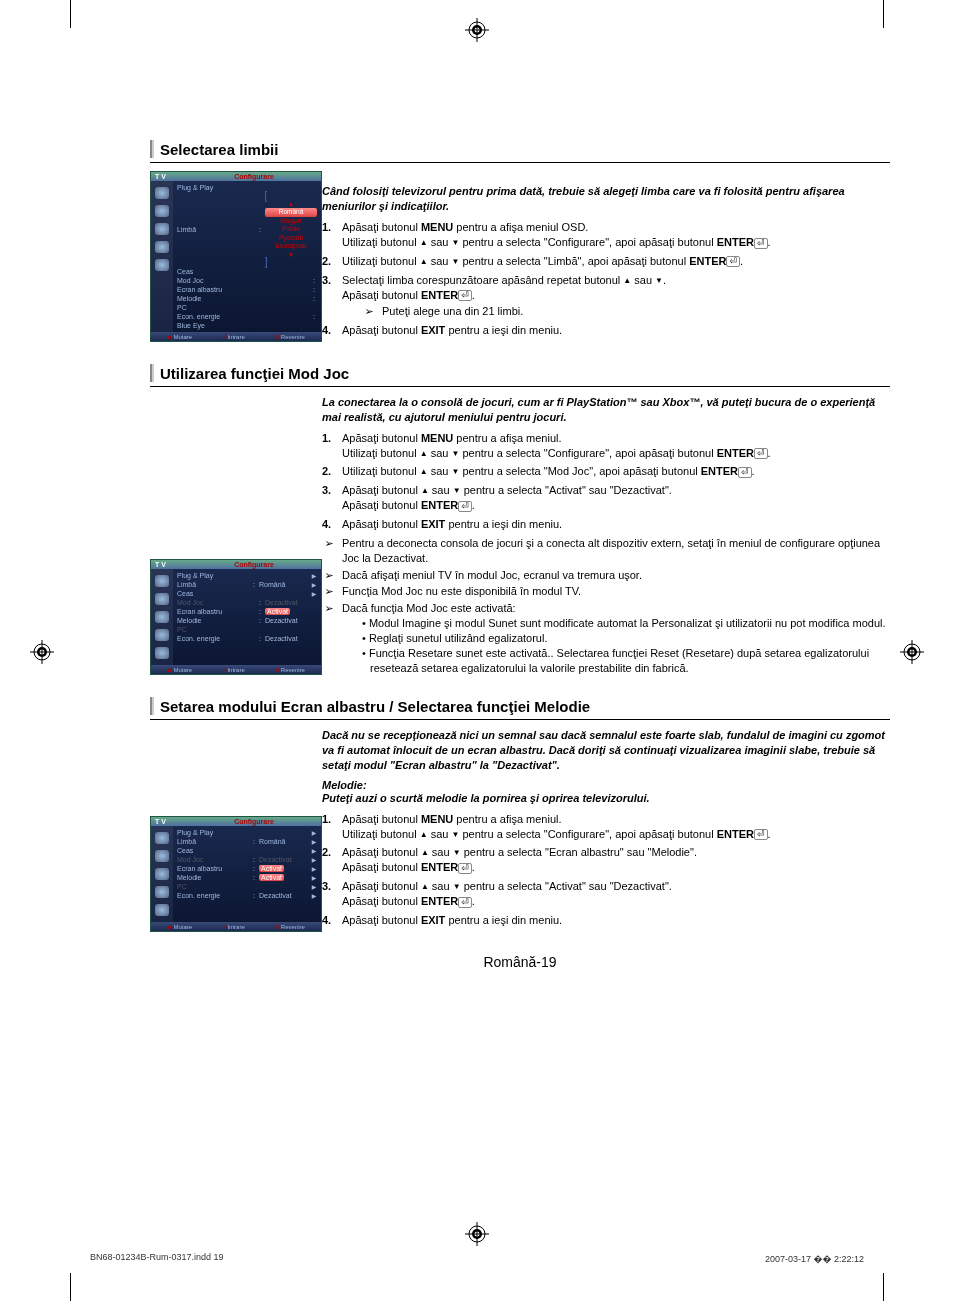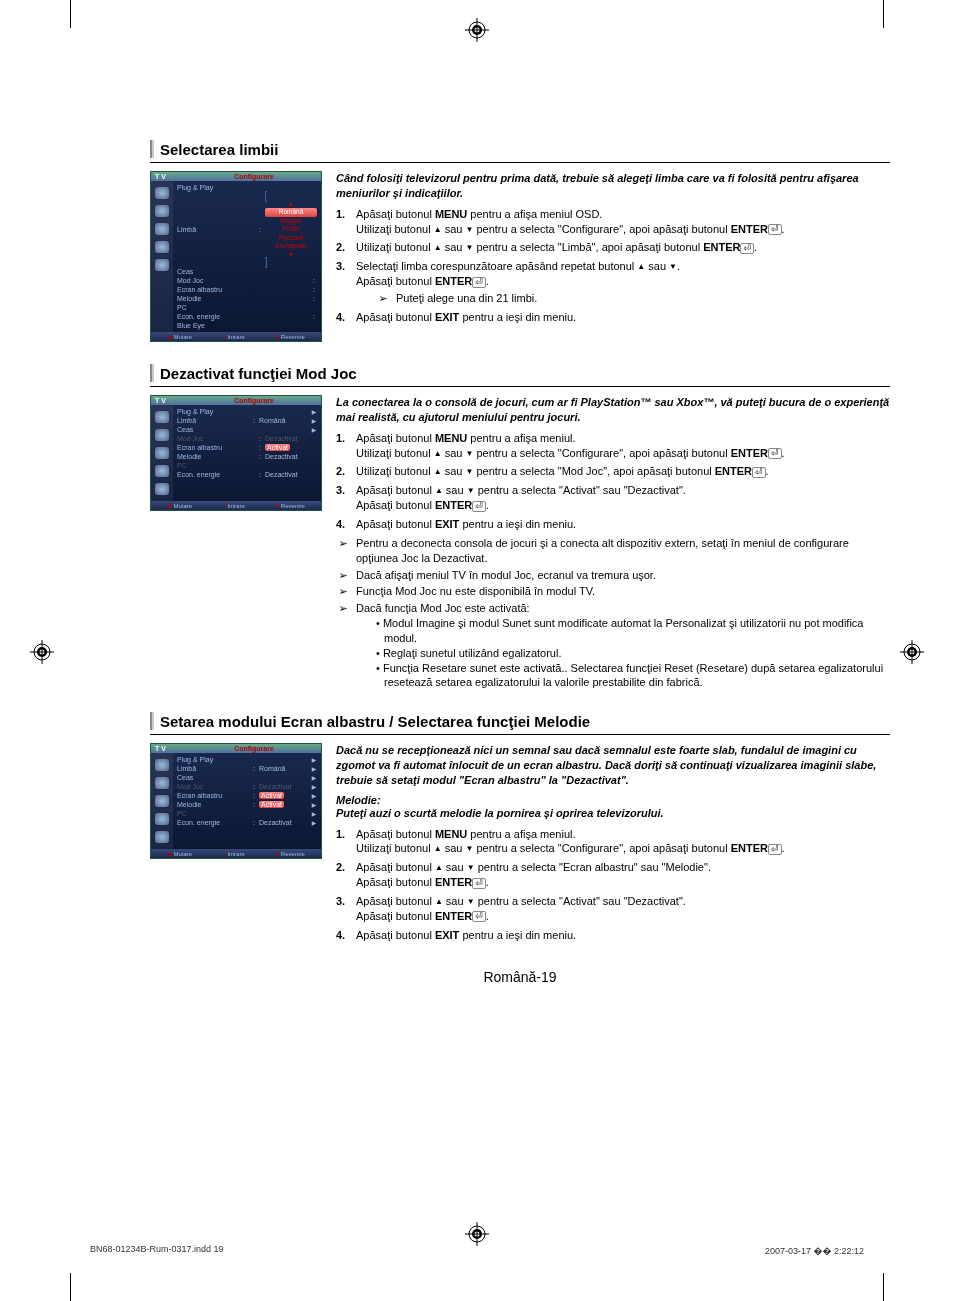--- a/index.html
+++ b/index.html
@@ -39,22 +39,22 @@
     width: 4px;
     height: 18px;
     background: linear-gradient(to right, #888 0%, #888 50%, #ccc 50%, #ccc 100%);
   }
   .section-title {
     font-size: 15px;
     font-weight: bold;
   }
   .section-body {
     display: flex;
-    gap: 14px;
-    align-items: flex-start;
+    gap: 0;
+    align-items: flex-end;
   }
   .tv-menu {
     width: 172px;
     flex-shrink: 0;
   }
   .content {
     flex: 1;
   }
   .intro {
     font-style: italic;
@@ -197,21 +197,21 @@
   .tvm-foot span { color: #a0b8e0; }
   .tvm-foot .sym { color: #b00000; }
 
   .page-num {
     text-align: center;
     font-size: 14px;
     margin-top: 18px;
   }
   .footer-line {
     position: absolute;
-    bottom: 44px;
+    bottom: 36px;
     left: 90px;
     right: 90px;
     display: flex;
     justify-content: space-between;
     font-size: 9px;
     color: #333;
     gap: 16px;
   }
   .crop-tl-v { position:absolute; top:0; left:70px; width:1px; height:28px; background:#000;}
   .crop-tr-v { position:absolute; top:0; right:70px; width:1px; height:28px; background:#000;}
@@ -352,21 +352,21 @@
               <div class="step-body"><span>Apăsaţi butonul </span><span class="bold">EXIT</span><span> pentru a ieşi din meniu.</span></div>
             </li>
       </ol>
     </div>
   </div>
 </div>
 
 <div class="section">
   <div class="section-header">
     <div class="mark"></div>
-    <div class="section-title">Dezactivat funcţiei Mod Joc</div>
+    <div class="section-title">Utilizarea funcţiei Mod Joc</div>
   </div>
   <div class="section-body">
     <div class="tv-menu">
       <div class="tvm">
         <div class="tvm-head">
               <div class="hl">T V</div>
               <div class="hr">Configurare</div>
             </div>
         <div class="tvm-body">
           <div class="tvm-icons">

